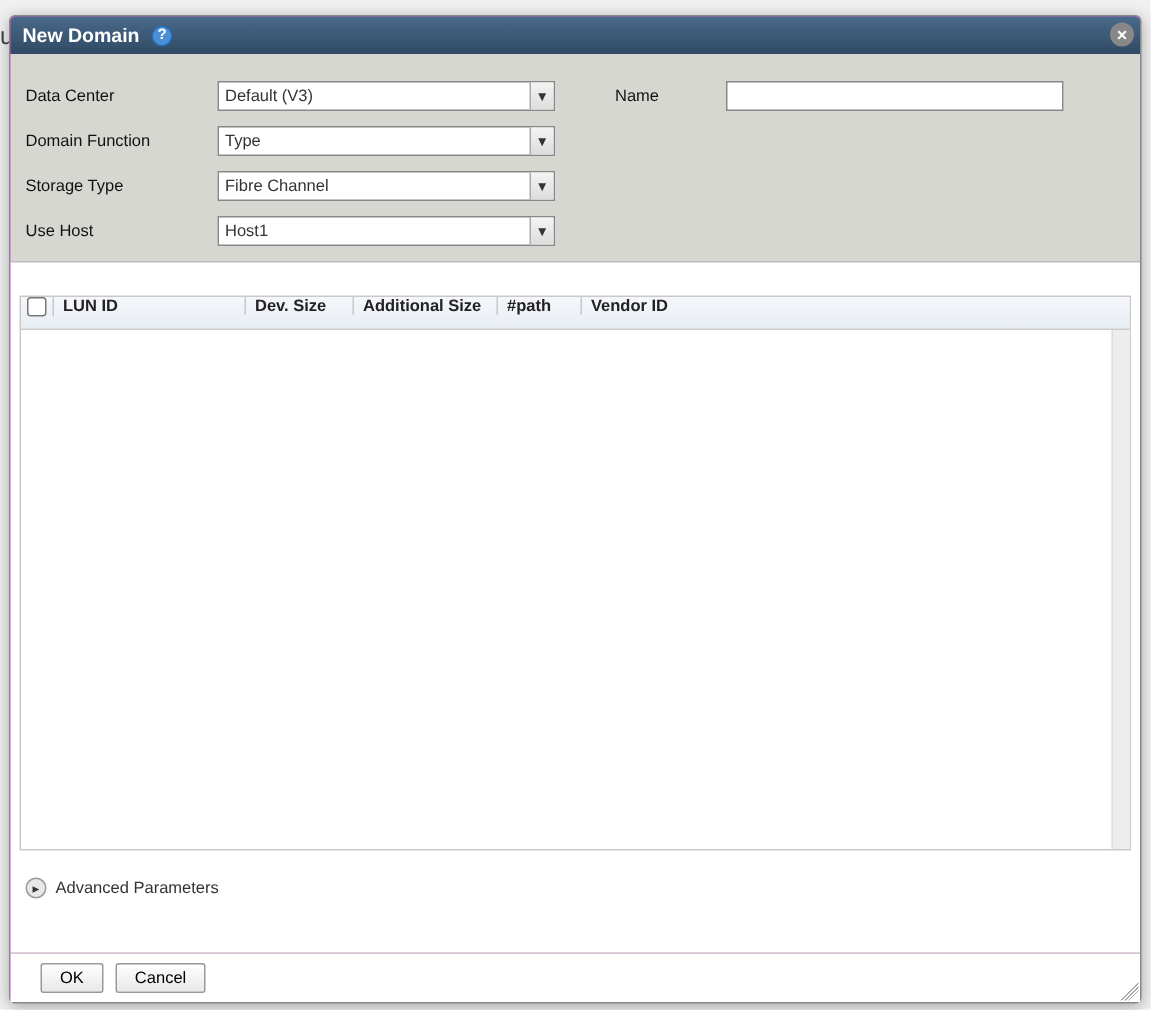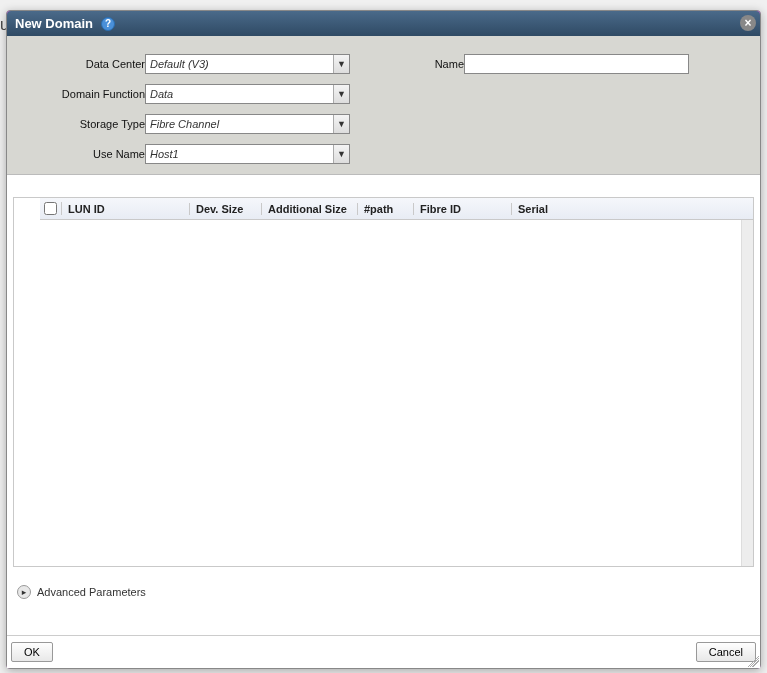--- a/index.html
+++ b/index.html
@@ -95,28 +95,26 @@
     .col-left { flex: 0 0 auto; }
     .col-right { flex: 0 0 auto; }
     .row {
       display: flex;
       align-items: center;
     }
     .row .label {
       width: 128px;
       font-size: 11px;
       color: #111;
-      text-align: right;
     }
     .col-right .row .label { width: 86px; padding-left: 12px; }
     .select-wrap {
       position: relative;
-      width: 205px;
+      width: 225px;
       height: 20px;
-      font-style: italic;
     }
     .select-wrap select,
     .select-wrap .select-face {
       width: 100%;
       height: 20px;
       font-size: 11px;
       border: 1px solid #888;
       background: #fff;
       padding: 1px 4px;
     }
@@ -160,22 +158,21 @@
       flex: 0 0 370px;
       display: flex;
       flex-direction: column;
       position: relative;
     }
     .table-header {
       display: flex;
       background: linear-gradient(to bottom, #f5f7fb, #e8ecf4);
       border-bottom: 1px solid #c9c9c9;
       height: 22px;
-      align-items: center;
-      margin-left: 26px;
+      align-items: flex-start;
     }
     .th {
       border-right: 1px solid #c9c9c9;
       font-size: 11px;
       font-weight: bold;
       color: #222;
       display: flex;
       align-items: center;
       padding: 0 6px;
     }
@@ -217,23 +214,23 @@
       border: 1px solid #999;
       display: flex;
       align-items: center;
       justify-content: center;
       font-size: 9px;
       color: #333;
       cursor: pointer;
     }
     .footer {
       border-top: 1px solid #ccc;
-      padding: 6px 4px;
-      display: flex;
-      justify-content: space-between;
+      padding: 6px 20px;
+      display: flex;
+      justify-content: flex-start;
       gap: 8px;
       position: relative;
       background: #fff;
     }
     .btn {
       border: 1px solid #999;
       background: linear-gradient(to bottom, #fefefe, #e8e8e8);
       font-size: 11px;
       padding: 3px 12px;
       border-radius: 2px;
@@ -272,36 +269,36 @@
           <div class="select-face">
               <span>Default (V3)</span>
             </div>
           <div class="arrow">▼</div>
         </div>
       </div>
       <div class="row">
         <div class="label">Domain Function</div>
         <div class="select-wrap">
           <div class="select-face">
-              <span>Data</span>
+              <span>Type</span>
             </div>
           <div class="arrow">▼</div>
         </div>
       </div>
       <div class="row">
         <div class="label">Storage Type</div>
         <div class="select-wrap">
           <div class="select-face">
               <span>Fibre Channel</span>
             </div>
           <div class="arrow">▼</div>
         </div>
       </div>
       <div class="row">
-        <div class="label">Use Name</div>
+        <div class="label">Use Host</div>
         <div class="select-wrap">
           <div class="select-face">
               <span>Host1</span>
             </div>
           <div class="arrow">▼</div>
         </div>
       </div>
     </div>
 
     <div class="col col-right">
@@ -315,22 +312,21 @@
   <div class="body-area">
     <div class="table-wrap">
       <div class="table-header">
         <div class="th th-cb">
           <input type="checkbox" style="">
         </div>
         <div class="th th-lun">LUN ID</div>
         <div class="th th-dev">Dev. Size</div>
         <div class="th th-add">Additional Size</div>
         <div class="th th-path">#path</div>
-        <div class="th th-vendor">Fibre ID</div>
-        <div class="th th-serial">Serial</div>
+        <div class="th th-vendor">Vendor ID</div>
       </div>
       <div class="table-body"></div>
       <div class="scrollbar-slot"></div>
     </div>
 
     <div class="adv-row">
       <div class="expand-icon">▸</div>
       <span>Advanced Parameters</span>
     </div>
   </div>

